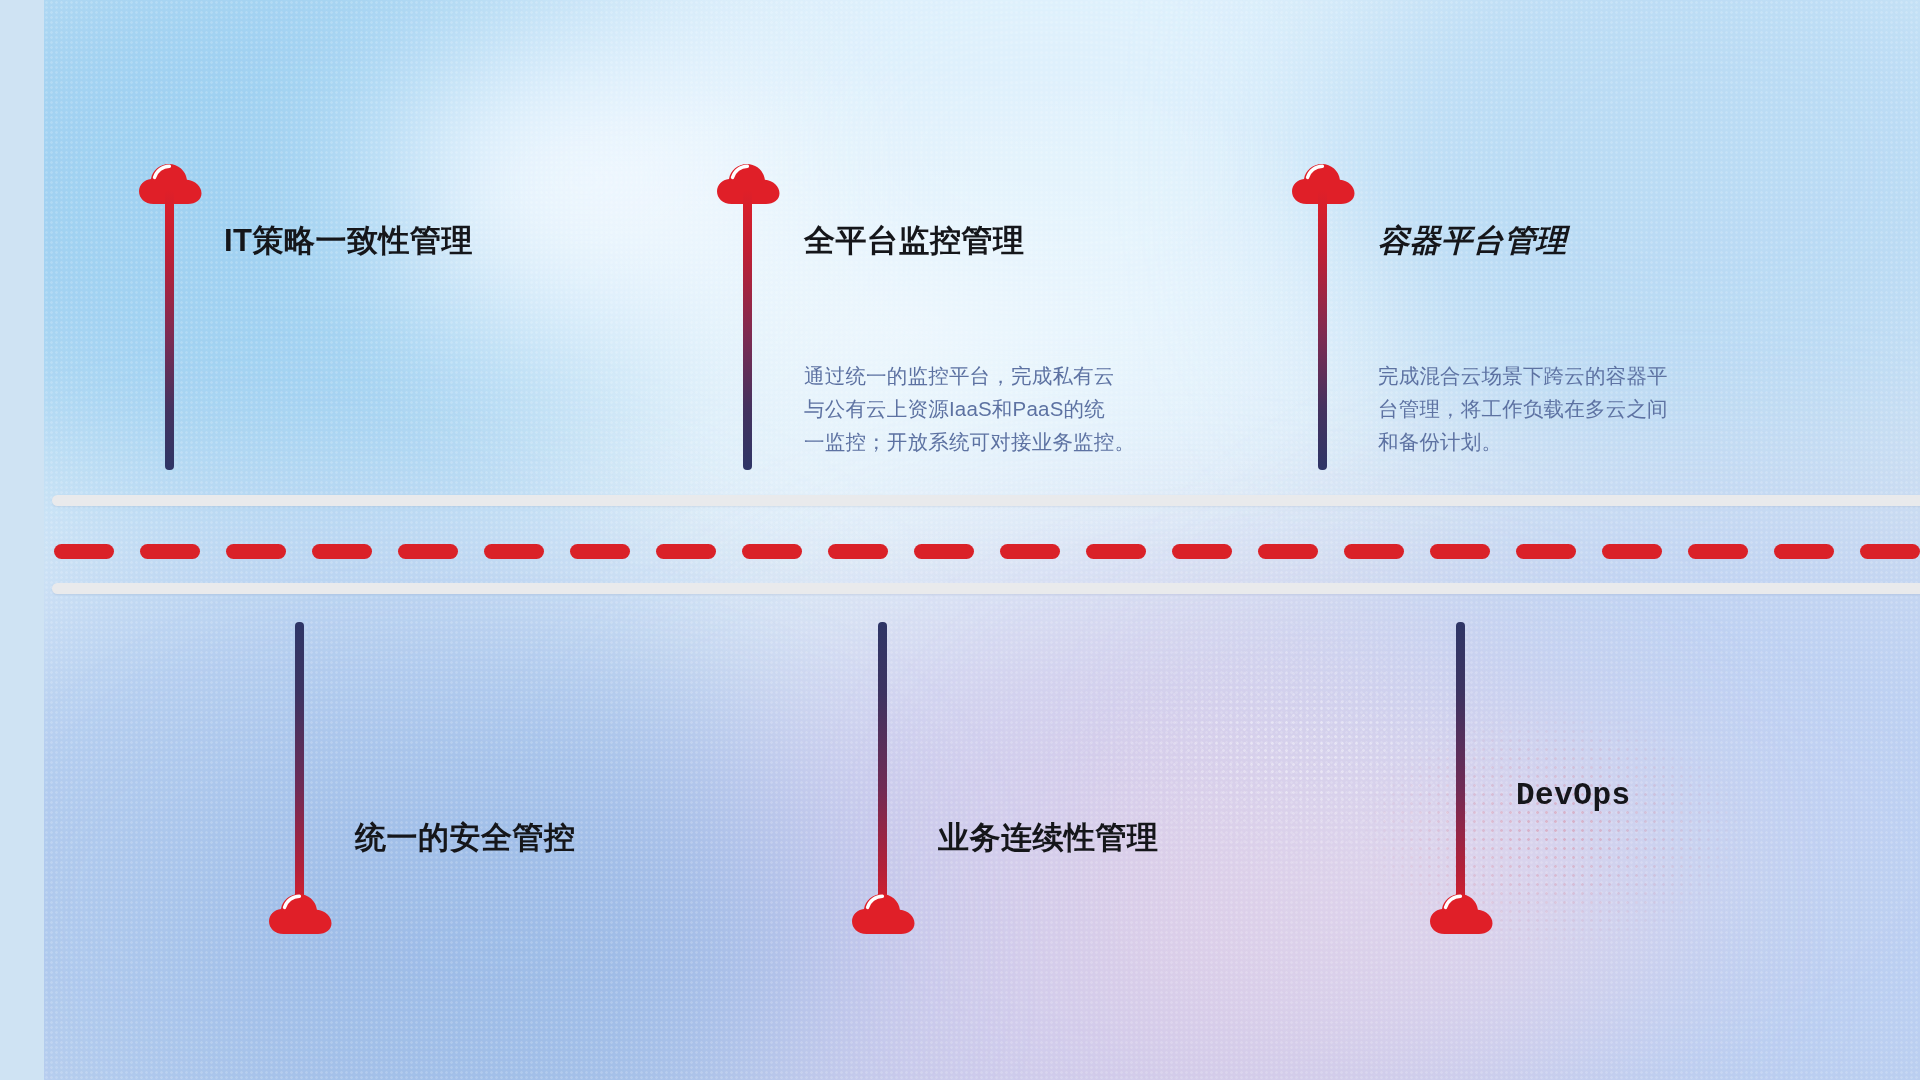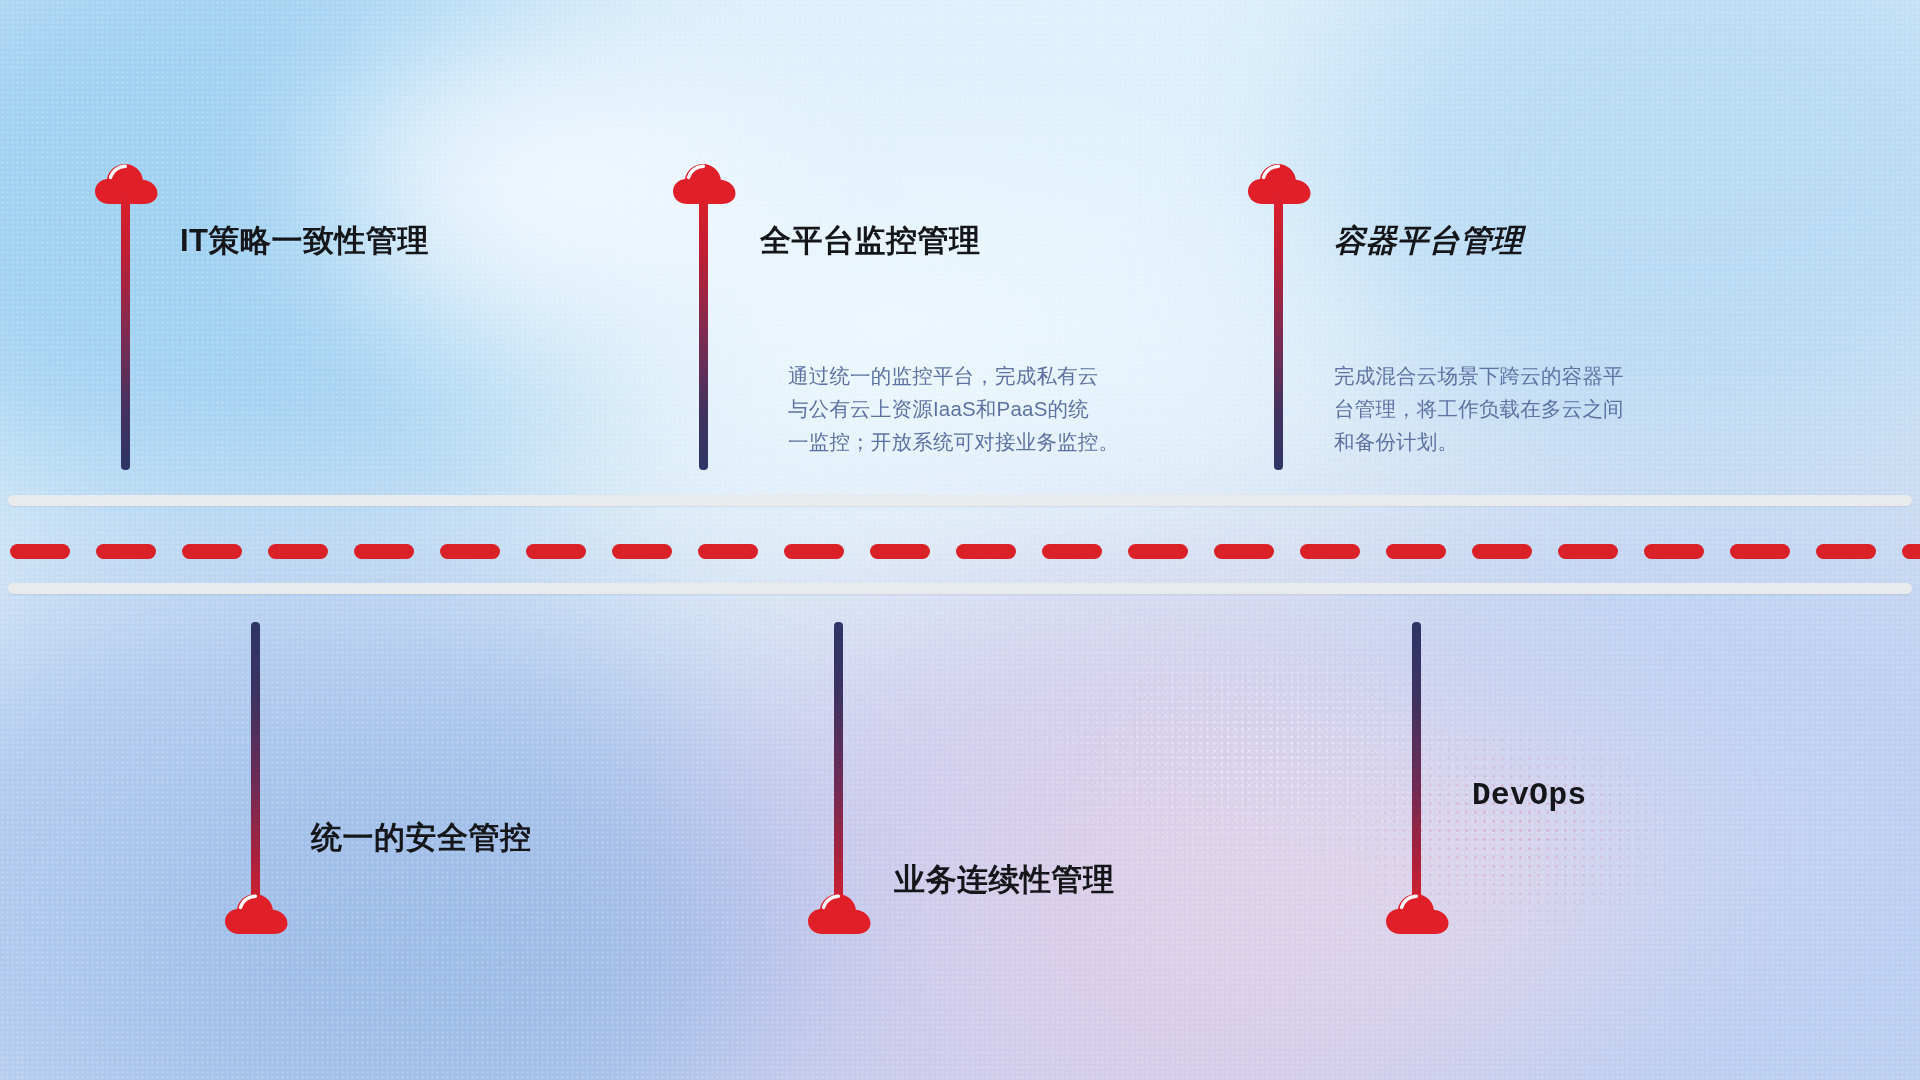--- a/index.html
+++ b/index.html
@@ -1,21 +1,21 @@
 <!DOCTYPE html>
 <html><head>
 <meta charset="utf-8">
 <style>
   html,body{margin:0;padding:0;}
   body{
     width:1920px;height:1080px;overflow:hidden;
     font-family:"Liberation Sans","DejaVu Sans",sans-serif;
     position:relative;background:#cfe3f3;
   }
-  #stage{position:absolute;inset:0;overflow:hidden;}
+  #stage{position:absolute;inset:0;overflow:hidden;margin-left:44px;}
 
   
   .bg-base{position:absolute;inset:0;
     background:linear-gradient(160deg,#cfe6f6 0%,#d6eaf8 18%,#e3f1fa 38%,#dbe7f5 58%,#cddcf0 74%,#c3d4ec 88%,#bcd0ea 100%);}
   .bg-blob{position:absolute;border-radius:50%;filter:blur(90px);}
   .b1{left:-180px;top:-120px;width:900px;height:640px;background:rgba(150,205,240,.85);}
   .b2{left:560px;top:-200px;width:900px;height:700px;background:rgba(222,240,252,.95);filter:blur(110px);}
   .b3{right:-160px;top:-140px;width:760px;height:620px;background:rgba(176,214,242,.8);}
   .b4{left:-200px;top:540px;width:1000px;height:700px;background:rgba(168,196,236,.85);}
   .b5{left:620px;top:600px;width:980px;height:640px;background:rgba(206,200,236,.8);}
@@ -96,21 +96,21 @@
   <div class="cloud" style="left:672px;top:160px;">
     <svg viewBox="0 0 68 48">
         <g>
       <path d="M15.5 44 C6.6 44 1 38.2 1 31.3 C1 24.8 6.2 19.3 13 18.9 C14.4 10.4 21.9 4 30.9 4 C40.2 4 47.9 10.9 48.9 19.8 C57.2 20.5 63.5 26.6 63.5 33.3 C63.5 39.9 57.7 44 50 44 Z" fill="#E01F28"></path>
       <path d="M16.5 17.5 C18.6 10.9 24.4 6.4 31.4 6.2" stroke="#ffffff" stroke-width="3.4" stroke-linecap="round" fill="none"></path>
     </g>
       </svg>
   </div>
   <div class="bar bar-top" style="left:699px;top:190px;height:280px;"></div>
   <div class="title" style="left:760px;top:225px;">全平台监控管理</div>
-  <div class="body" style="left:788px;top:359px;width:450px;">通过统一的监控平台，完成私有云
+  <div class="body" style="left:760px;top:359px;width:450px;">通过统一的监控平台，完成私有云
 与公有云上资源IaaS和PaaS的统
 一监控；开放系统可对接业务监控。</div>
 
   <div class="cloud" style="left:1247px;top:160px;">
     <svg viewBox="0 0 68 48">
         <g>
       <path d="M15.5 44 C6.6 44 1 38.2 1 31.3 C1 24.8 6.2 19.3 13 18.9 C14.4 10.4 21.9 4 30.9 4 C40.2 4 47.9 10.9 48.9 19.8 C57.2 20.5 63.5 26.6 63.5 33.3 C63.5 39.9 57.7 44 50 44 Z" fill="#E01F28"></path>
       <path d="M16.5 17.5 C18.6 10.9 24.4 6.4 31.4 6.2" stroke="#ffffff" stroke-width="3.4" stroke-linecap="round" fill="none"></path>
     </g>
       </svg>
@@ -162,21 +162,21 @@
 
   <div class="bar bar-bot" style="left:834px;top:622px;height:295px;"></div>
   <div class="cloud" style="left:807px;top:890px;">
     <svg viewBox="0 0 68 48">
         <g>
       <path d="M15.5 44 C6.6 44 1 38.2 1 31.3 C1 24.8 6.2 19.3 13 18.9 C14.4 10.4 21.9 4 30.9 4 C40.2 4 47.9 10.9 48.9 19.8 C57.2 20.5 63.5 26.6 63.5 33.3 C63.5 39.9 57.7 44 50 44 Z" fill="#E01F28"></path>
       <path d="M16.5 17.5 C18.6 10.9 24.4 6.4 31.4 6.2" stroke="#ffffff" stroke-width="3.4" stroke-linecap="round" fill="none"></path>
     </g>
       </svg>
   </div>
-  <div class="title" style="left:894px;top:864px;">业务连续性管理</div>
+  <div class="title" style="left:894px;top:822px;">业务连续性管理</div>
 
   <div class="bar bar-bot" style="left:1412px;top:622px;height:295px;"></div>
   <div class="cloud" style="left:1385px;top:890px;">
     <svg viewBox="0 0 68 48">
         <g>
       <path d="M15.5 44 C6.6 44 1 38.2 1 31.3 C1 24.8 6.2 19.3 13 18.9 C14.4 10.4 21.9 4 30.9 4 C40.2 4 47.9 10.9 48.9 19.8 C57.2 20.5 63.5 26.6 63.5 33.3 C63.5 39.9 57.7 44 50 44 Z" fill="#E01F28"></path>
       <path d="M16.5 17.5 C18.6 10.9 24.4 6.4 31.4 6.2" stroke="#ffffff" stroke-width="3.4" stroke-linecap="round" fill="none"></path>
     </g>
       </svg>
   </div>

